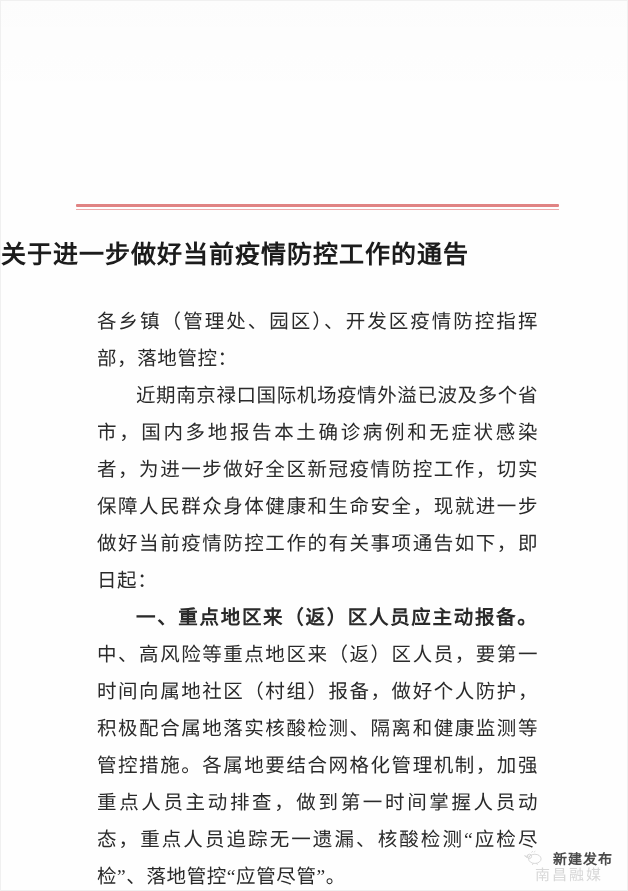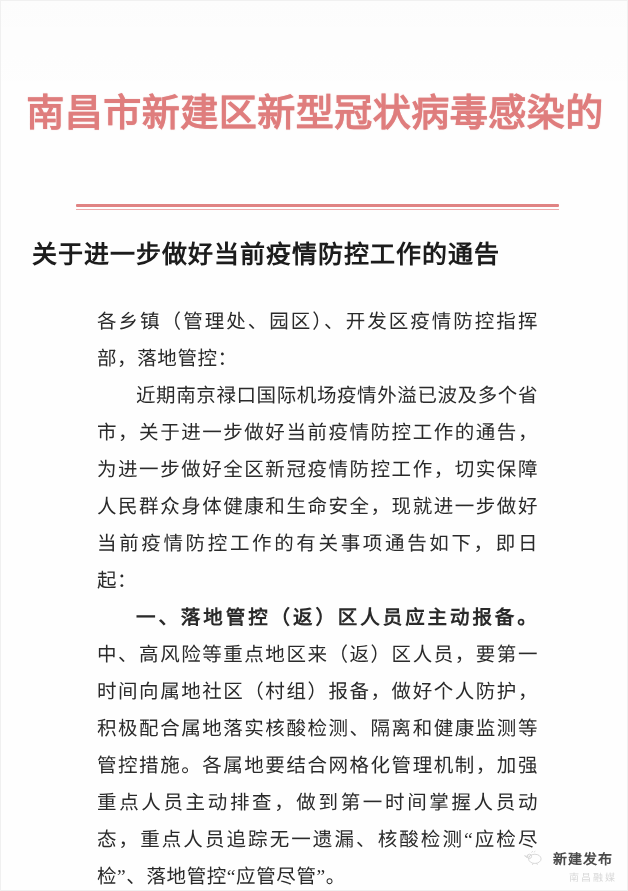--- a/index.html
+++ b/index.html
@@ -66,21 +66,20 @@
     height: 1px;
     background: #eeaaaa;
   }
 
   
   .doc-title {
     position: absolute;
     left: 0;
     top: 236px;
     width: 530px;
-    text-align: center;
     color: #1c1c1c;
     font-family: "Liberation Serif", "DejaVu Serif", serif;
     font-weight: 700;
     font-size: 25px;
     line-height: 36px;
     letter-spacing: 1px;
     white-space: nowrap;
   }
 
   
@@ -132,25 +131,25 @@
   .wm-label {
     color: #4a4a4a;
     font-family: "Liberation Sans", "DejaVu Sans", sans-serif;
     font-size: 14px;
     font-weight: 700;
     letter-spacing: 1px;
     white-space: nowrap;
   }
   .watermark-sub {
     position: absolute;
-    right: 10px;
+    right: 24px;
     bottom: 6px;
     color: #d8d8d8;
     font-family: Liberation Serif, serif;
-    font-size: 10px;
+    font-size: 15px;
     letter-spacing: 2px;
     white-space: nowrap;
     user-select: none;
   }
 
   
   .paper-tint {
     position: absolute;
     inset: 0;
     pointer-events: none;
@@ -158,39 +157,38 @@
   }
 </style>
 </head>
 <body>
 
 <div id="page">
 
   <div class="paper-tint"></div>
 
   <div class="masthead">
-    <span class="masthead-line">南昌市新建区新型冠状病毒感染的</span>
   </div>
 
   <div class="rule-wrap">
     <div class="rule-thick"></div>
     <div class="rule-gap"></div>
     <div class="rule-thin"></div>
   </div>
 
   <div class="doc-title">关于进一步做好当前疫情防控工作的通告</div>
 
   <div class="body-block">
 
     <p class="para">各乡镇（管理处、园区）、开发区疫情防控指挥部，落地管控：</p>
 
-    <p class="para indent">近期南京禄口国际机场疫情外溢已波及多个省市，关于进一步做好当前疫情防控工作的通告，为进一步做好全区新冠疫情防控工作，切实保障人民群众身体健康和生命安全，现就进一步做好当前疫情防控工作的有关事项通告如下，即日起：</p>
+    <p class="para indent">近期南京禄口国际机场疫情外溢已波及多个省市，国内多地报告本土确诊病例和无症状感染者，为进一步做好全区新冠疫情防控工作，切实保障人民群众身体健康和生命安全，现就进一步做好当前疫情防控工作的有关事项通告如下，即日起：</p>
 
     <p class="para indent">
-      <span class="lead">一、落地管控（返）区人员应主动报备。</span><span>中、高风险等重点地区来（返）区人员，要第一时间向属地社区（村组）报备，做好个人防护，积极配合属地落实核酸检测、隔离和健康监测等管控措施。各属地要结合网格化管理机制，加强重点人员主动排查，做到第一时间掌握人员动态，重点人员追踪无一遗漏、核酸检测“应检尽检”、落地管控“应管尽管”。</span>
+      <span class="lead">一、重点地区来（返）区人员应主动报备。</span><span>中、高风险等重点地区来（返）区人员，要第一时间向属地社区（村组）报备，做好个人防护，积极配合属地落实核酸检测、隔离和健康监测等管控措施。各属地要结合网格化管理机制，加强重点人员主动排查，做到第一时间掌握人员动态，重点人员追踪无一遗漏、核酸检测“应检尽检”、落地管控“应管尽管”。</span>
     </p>
 
   </div>
 
   <div class="watermark">
     <svg class="wm-icon" viewBox="0 0 24 18" aria-hidden="true">
       <ellipse cx="13" cy="10" rx="7.5" ry="5.5" fill="none" stroke="#9a9a9a" stroke-width="1"></ellipse>
       <circle cx="6.5" cy="7" r="2.6" fill="none" stroke="#9a9a9a" stroke-width="1"></circle>
       <circle cx="6" cy="6.6" r="0.7" fill="#8a8a8a"></circle>
       <path d="M4 7.2 L0.6 6.2 L3.6 8.6 Z" fill="none" stroke="#9a9a9a" stroke-width="0.9"></path>

